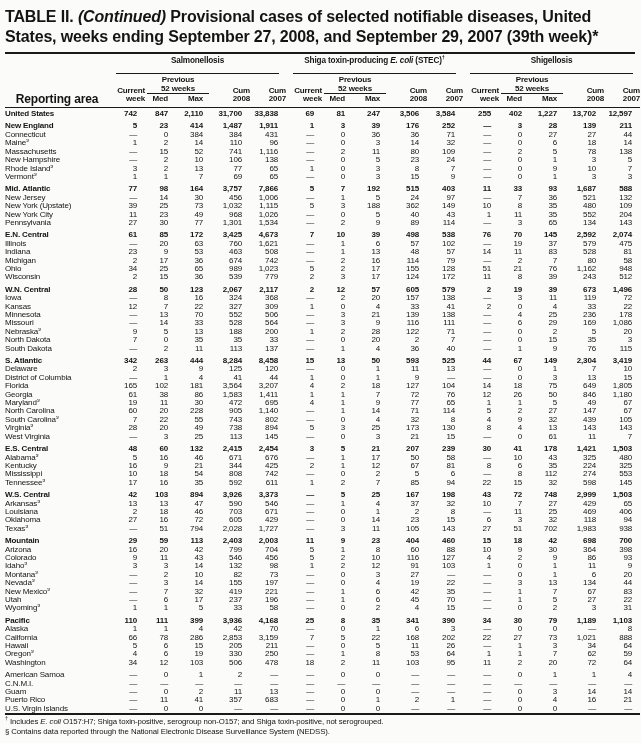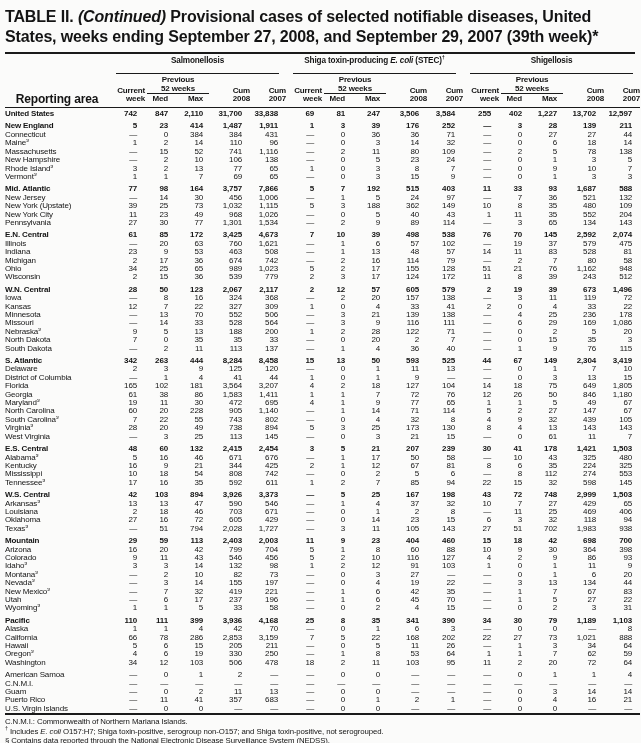--- a/index.html
+++ b/index.html
@@ -1328,17 +1328,16 @@
           <td class="num">—</td>
           <td class="num">0</td>
           <td class="num">0</td>
           <td class="num">—</td>
           <td class="num">—</td>
         </tr>
       </tbody>
   </table>
 
   <div class="footnotes" id="footnotes">
-      <p>C.N.M.I.: Commonwealth of Northern Mariana Islands.</p>
       <p><sup>†</sup> Includes <i>E. coli</i> O157:H7; Shiga toxin-positive, serogroup non-O157; and Shiga toxin-positive, not serogrouped.</p>
       <p>§ Contains data reported through the National Electronic Disease Surveillance System (NEDSS).</p>
     </div>
 </div>
 
 </body></html>

